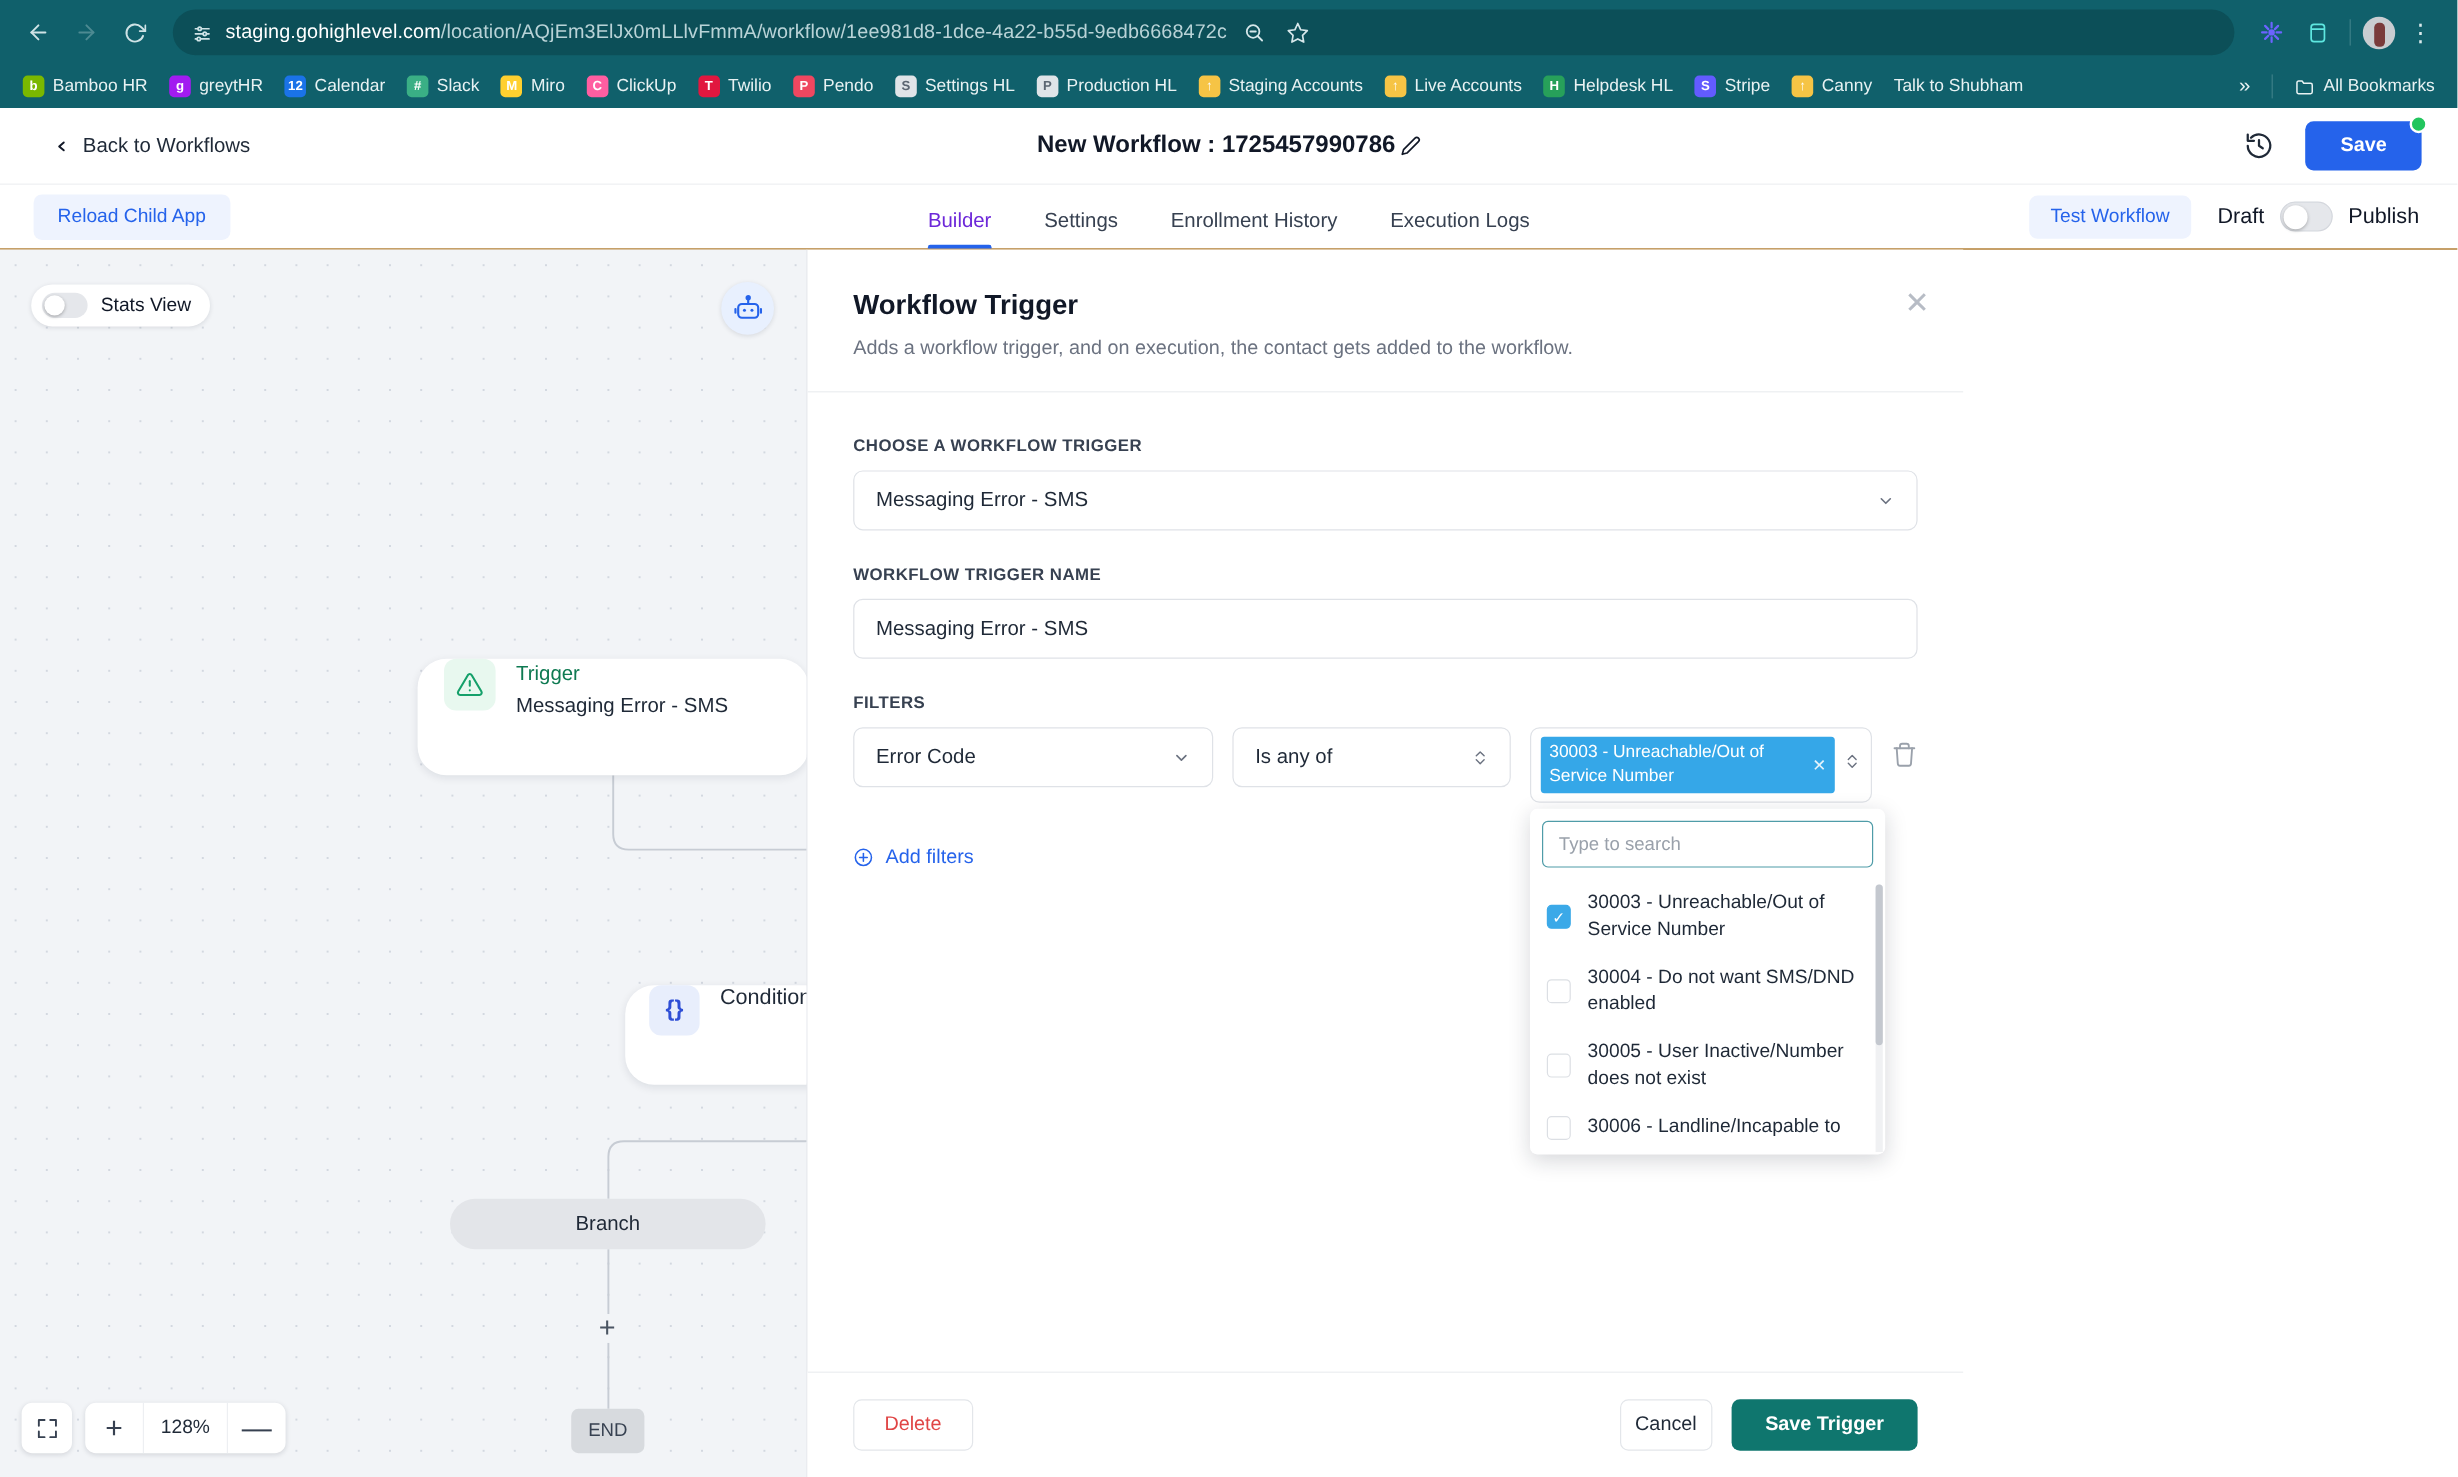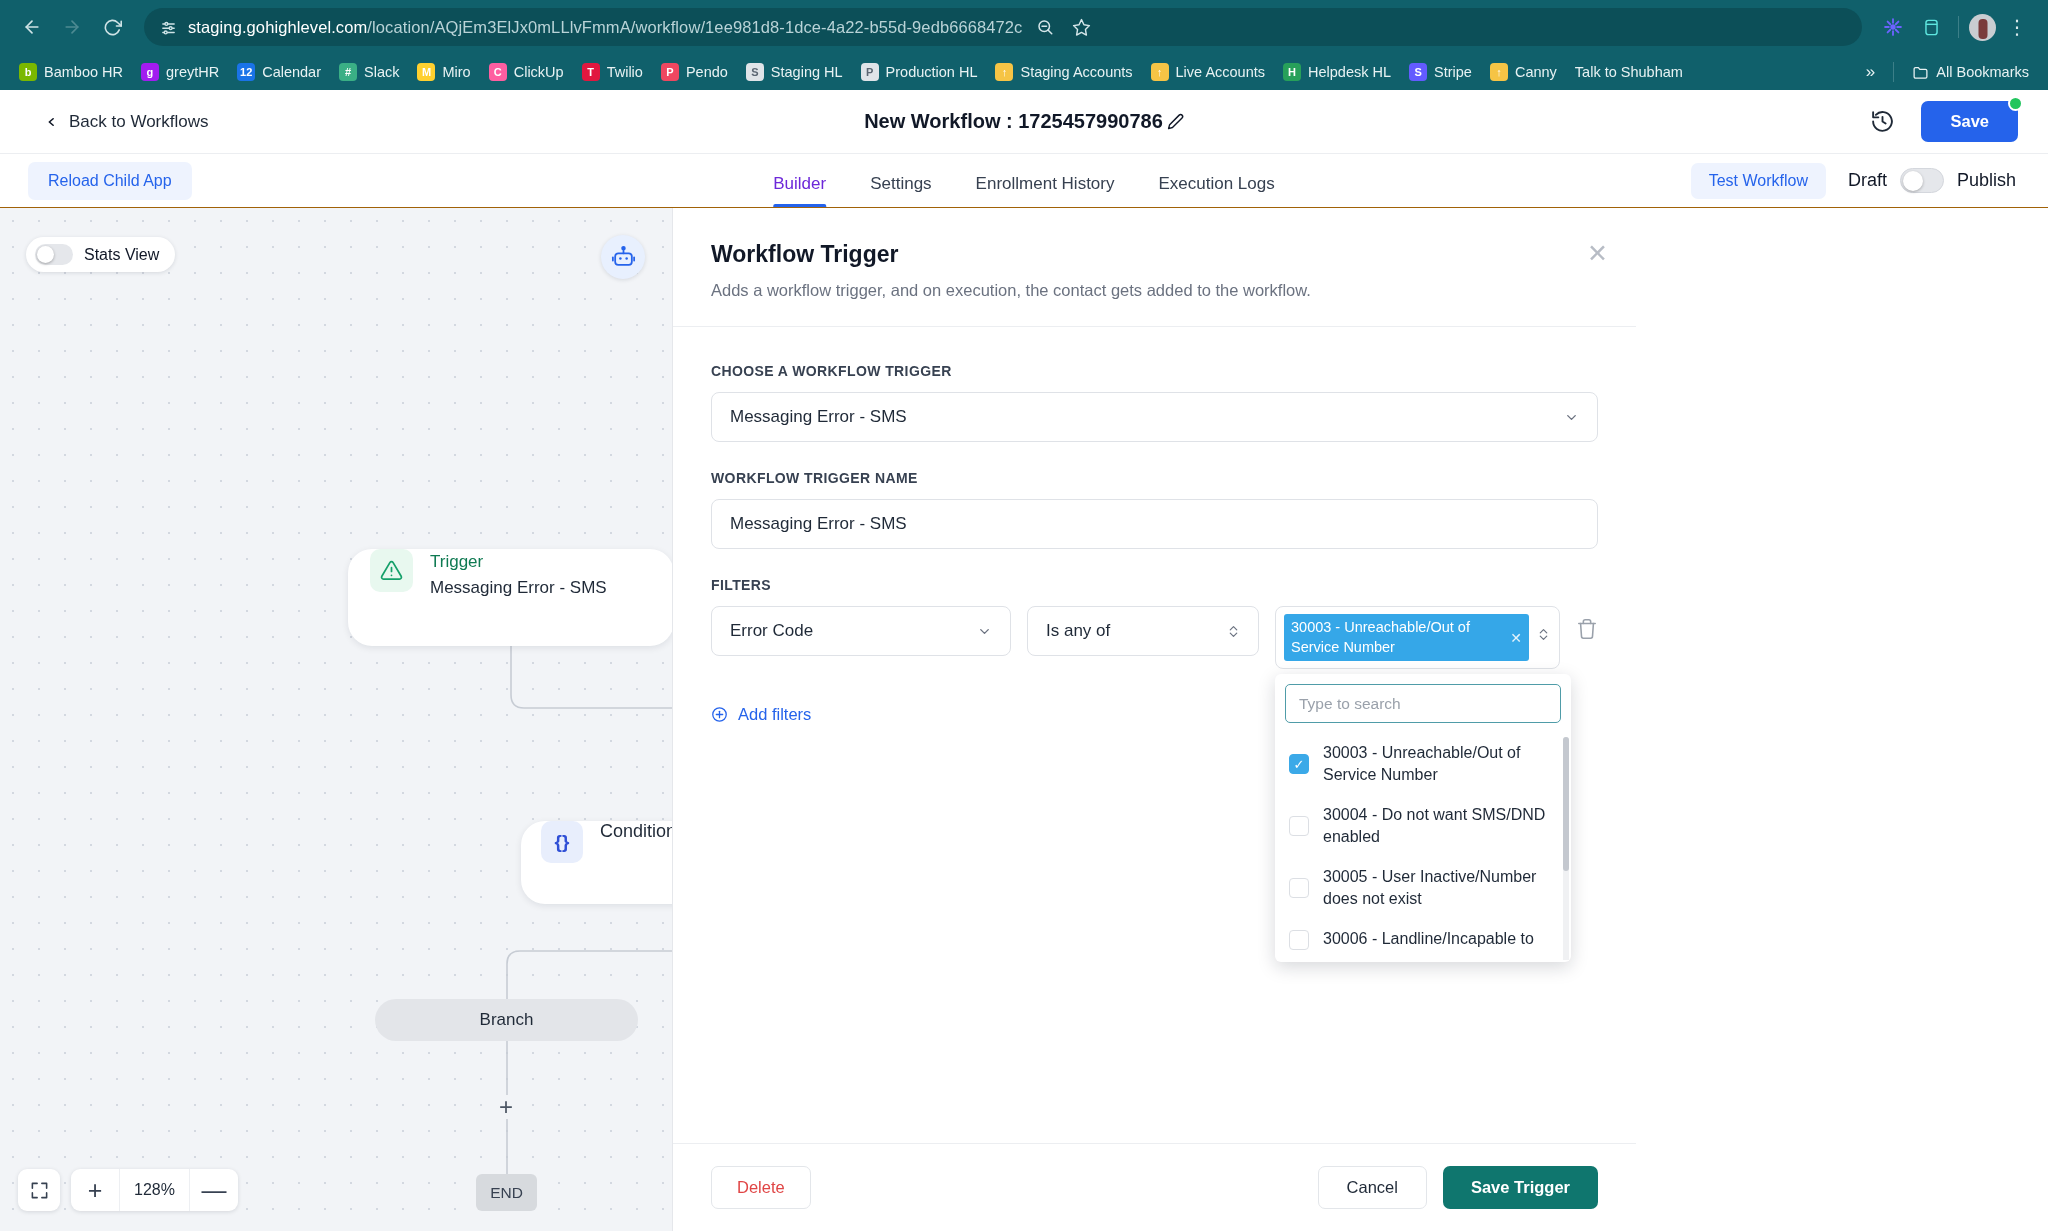--- a/index.html
+++ b/index.html
@@ -674,21 +674,21 @@
     cursor: pointer;
     font-family: inherit;
   }
   #footer-right { margin-left: auto; display: flex; gap: 16px; }
   #cancel-button {
     background: #fff;
     border: 1px solid #e3e6ea;
     color: #1f2937;
     font-size: 16.5px;
     border-radius: 7px;
-    padding: 11px 28px;
+    padding: 11px 12px;
     cursor: pointer;
     font-family: inherit;
   }
   #save-trigger-button {
     background: #0f766e;
     border: none;
     color: #fff;
     font-size: 16.5px;
     font-weight: 600;
     border-radius: 7px;
@@ -801,21 +801,21 @@
       <div class="bookmark">
         <span class="bm-icon" style="background: rgb(225, 23, 63);">T</span>
         <span>Twilio</span>
       </div>
       <div class="bookmark">
         <span class="bm-icon" style="background: rgb(239, 71, 96);">P</span>
         <span>Pendo</span>
       </div>
       <div class="bookmark">
         <span class="bm-icon" style="background: rgb(223, 228, 232); color: rgb(91, 102, 114);">S</span>
-        <span>Staging HL</span>
+        <span>Settings HL</span>
       </div>
       <div class="bookmark">
         <span class="bm-icon" style="background: rgb(223, 228, 232); color: rgb(91, 102, 114);">P</span>
         <span>Production HL</span>
       </div>
       <div class="bookmark">
         <span class="bm-icon" style="background: rgb(246, 196, 69);">↑</span>
         <span>Staging Accounts</span>
       </div>
       <div class="bookmark">

